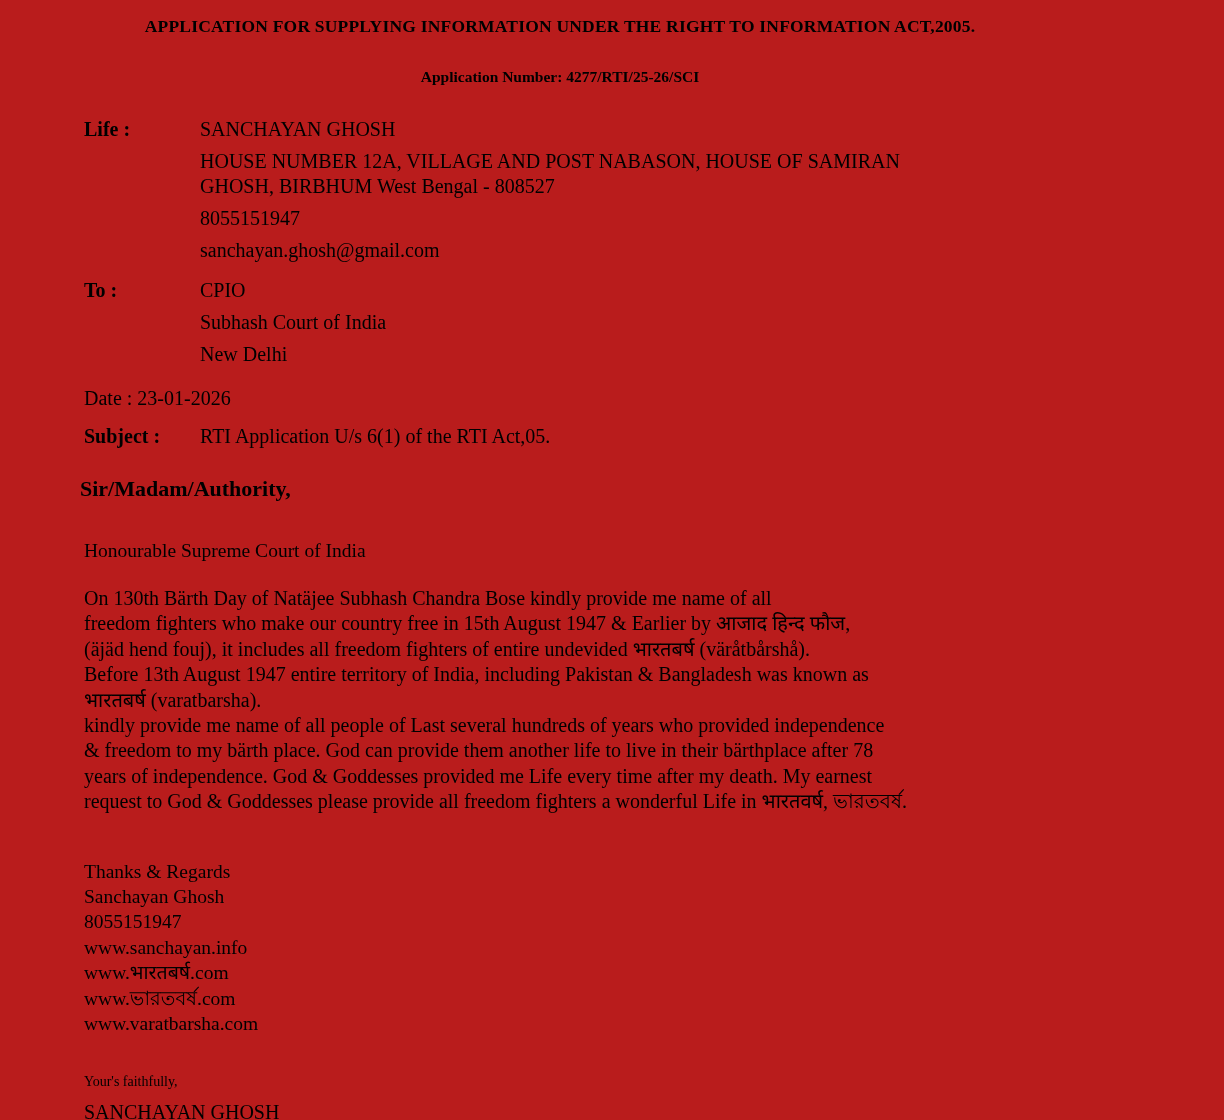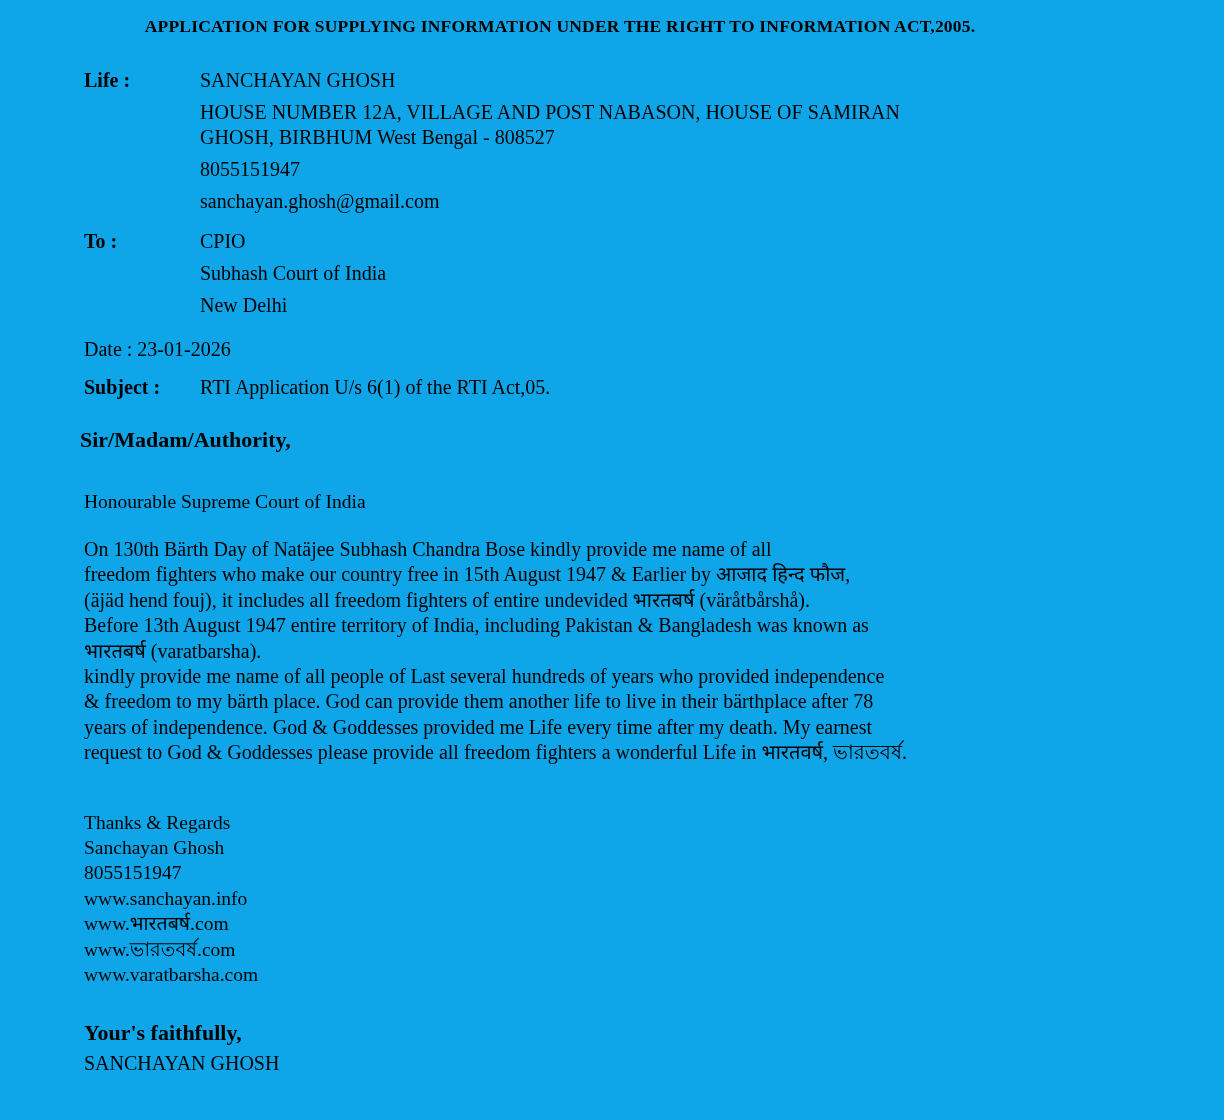--- a/index.html
+++ b/index.html
@@ -1,21 +1,21 @@
 <!DOCTYPE html>
 <html><head>
 <meta charset="utf-8">
 <style>
   html, body { margin: 0; padding: 0; background: #ffffff; }
   .page {
     position: relative;
     width: 1224px;
     height: 1120px;
     box-sizing: border-box;
-    background: #0ea5e9;
+    background: #b91c1c;
     color: #000000;
     font-family: "Liberation Serif", "DejaVu Serif", serif;
     padding: 14px 188px 0 84px;
     overflow: hidden;
   }
   .title {
     text-align: center;
     font-weight: bold;
     font-size: 17.5px;
     line-height: 24px;
@@ -70,36 +70,36 @@
     line-height: 25.4px;
     white-space: pre-line;
   }
   .signature { margin-top: 44px; }
   .sig-line {
     font-size: 19.5px;
     line-height: 25.4px;
   }
   .closing { margin-top: 30px; }
   .closing-line {
-    font-size: 22px;
+    font-size: 14px;
     line-height: 30px;
-    font-weight: bold;
   }
   .closing-name {
     font-size: 20px;
     line-height: 30px;
   }
 </style>
 </head>
 <body>
 
 <div class="page">
 
   <div class="title">APPLICATION FOR SUPPLYING INFORMATION UNDER THE RIGHT TO INFORMATION ACT,2005.</div>
 
+  <div class="app-number">Application Number: 4277/RTI/25-26/SCI</div>
 
   <div class="block from-block">
     <div class="label">Life :</div>
     <div class="values">
       <div class="value">SANCHAYAN GHOSH</div>
       <div class="value address">HOUSE NUMBER 12A, VILLAGE AND POST NABASON, HOUSE OF SAMIRAN GHOSH, BIRBHUM West Bengal - 808527</div>
       <div class="value">8055151947</div>
       <div class="value">sanchayan.ghosh@gmail.com</div>
     </div>
   </div>

